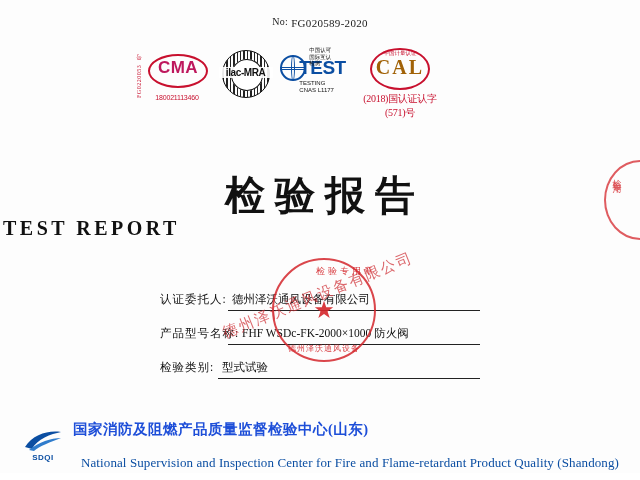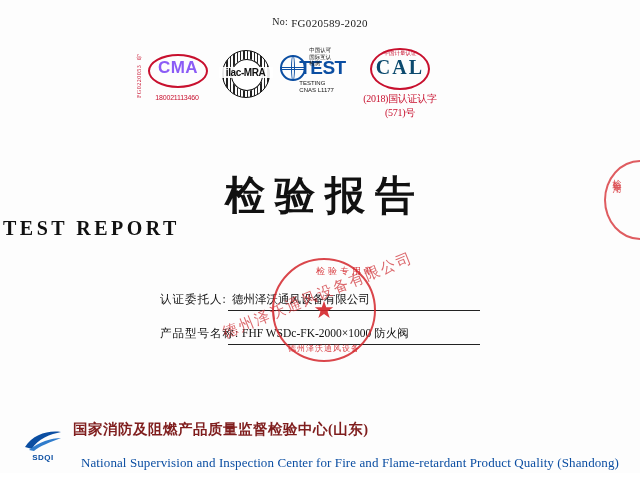--- a/index.html
+++ b/index.html
@@ -78,21 +78,21 @@
   }
   .cma-text {
     position: absolute;
     left: 10px;
     top: 14px;
     width: 60px;
     text-align: center;
     font-family: "Liberation Sans", sans-serif;
     font-weight: bold;
     font-size: 17px;
-    color: #8b5cf6;
+    color: #be185d;
     letter-spacing: 0.5px;
   }
   .cma-num {
     position: absolute;
     left: 2px;
     top: 50px;
     width: 74px;
     text-align: center;
     font-family: "Liberation Sans", sans-serif;
     font-size: 7px;
@@ -228,21 +228,21 @@
   }
   .cal-letters {
     position: absolute;
     left: 8px;
     top: 10px;
     width: 60px;
     text-align: center;
     font-family: "Liberation Serif", serif;
     font-weight: bold;
     font-size: 20px;
-    color: #0c4a6e;
+    color: #a16207;
     letter-spacing: 2px;
   }
   .cal-cn {
     position: absolute;
     left: 8px;
     top: 4px;
     width: 60px;
     text-align: center;
     font-size: 5.5px;
     color: #c8102e;
@@ -447,21 +447,21 @@
     font-weight: bold;
     color: #0b4ea2;
     letter-spacing: 0.5px;
   }
   .footer-text {
     display: block;
   }
   .footer-cn {
     font-size: 14.5px;
     font-weight: bold;
-    color: #7f1d1d;
+    color: #1d4ed8;
     letter-spacing: 0.5px;
   }
   .footer-en {
     font-size: 13px;
     color: #0b4ea2;
     letter-spacing: 0.1px;
     margin-top: 16px;
     padding-left: 8px;
   }
 </style>
@@ -522,20 +522,25 @@
     <div class="field-row">
       <span class="field-label">认证委托人:</span>
       <span class="field-value">德州泽沃通风设备有限公司</span>
       <span class="field-line"></span>
     </div>
     <div class="field-row">
       <span class="field-label">产品型号名称:</span>
       <span class="field-value" style="left:82px">FHF WSDc-FK-2000×1000 防火阀</span>
       <span class="field-line"></span>
     </div>
+    <div class="field-row">
+      <span class="field-label">检验类别:</span>
+      <span class="field-value" style="left:62px">型式试验</span>
+      <span class="field-line" style="left:58px"></span>
+    </div>
   </div>
 
   <div class="stamp-round">
     <div class="ring"></div>
     <div class="arc-top">检验专用章</div>
     <div class="star">★</div>
     <div class="arc-bottom">德州泽沃通风设备</div>
   </div>
 
   <div class="stamp-diagonal">德州泽沃通风设备有限公司</div>

